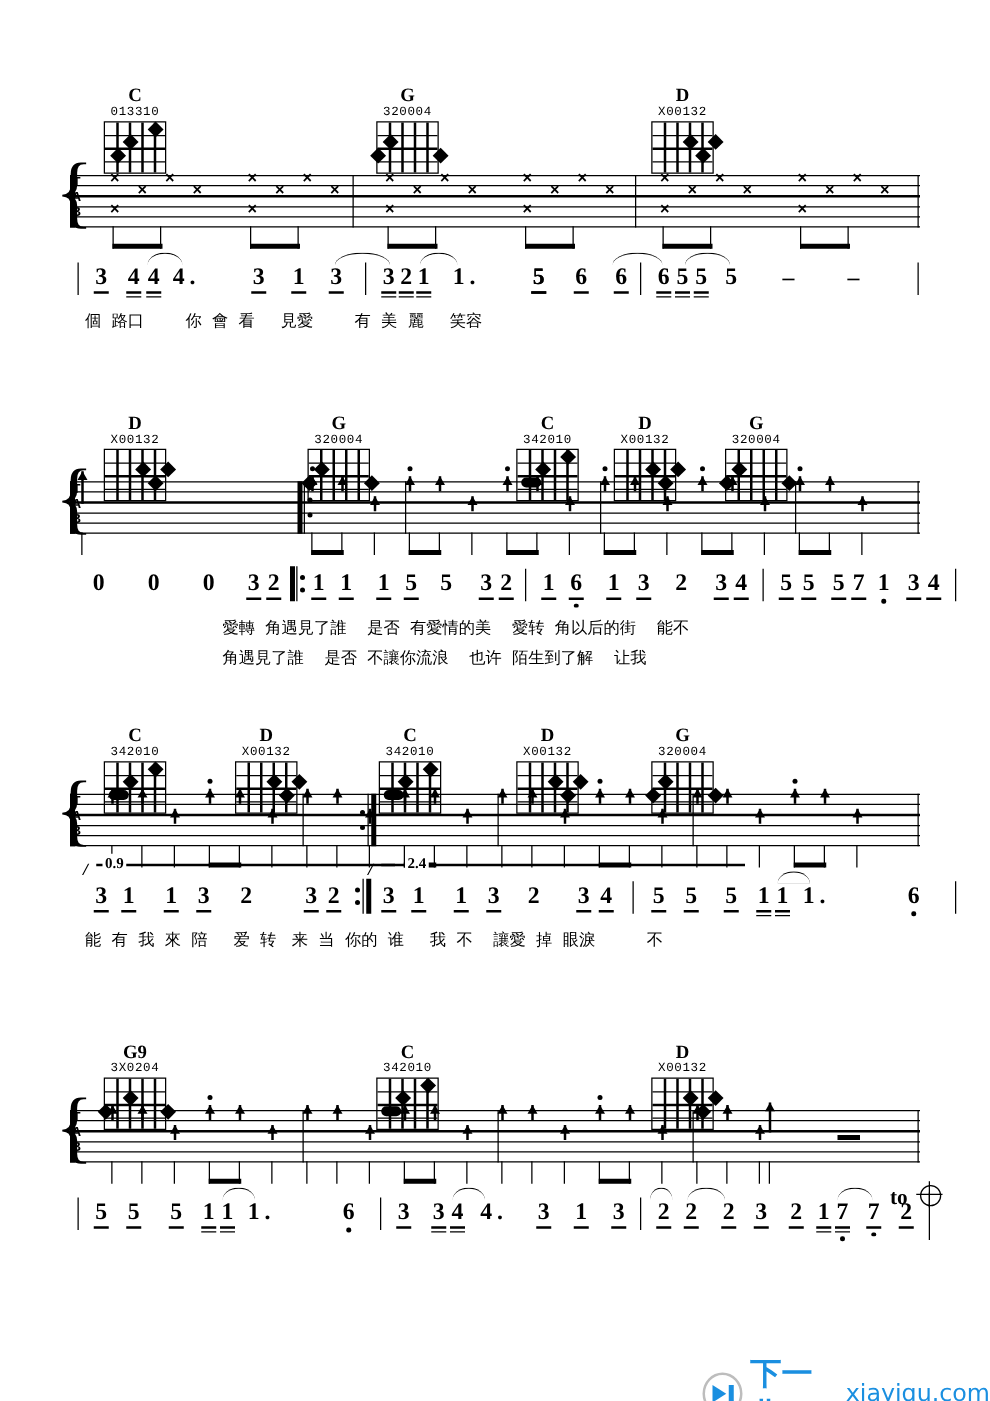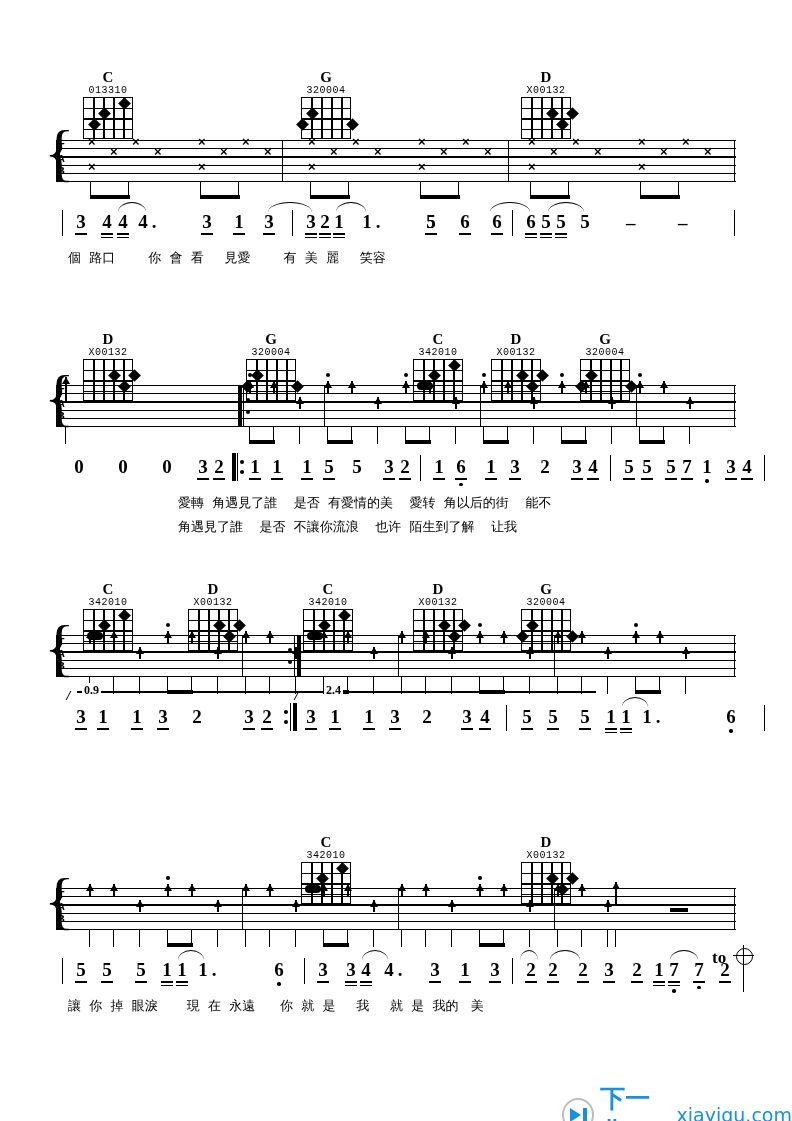--- a/index.html
+++ b/index.html
@@ -829,20 +829,37 @@
       <div class="num" style="left:619px;top:0px;width:14px;">1</div>
       <div class="und" style="left:620px;top:21px;width:12px;"></div>
       <div class="und" style="left:620px;top:24.5px;width:12px;"></div>
       <div class="num" style="left:640px;top:0px;width:14px;">1</div>
       <div class="num" style="left:654px;top:0px;width:8px;">.</div>
       <div class="tie" style="left:622px;top:-10px;width:26px;"></div>
       <div class="num" style="left:724px;top:0px;width:14px;">6</div>
       <div class="octdot" style="left:729.3px;top:22px;"></div>
       <div class="barline" style="left:764px;top:-2px;height:26px;"></div>
     </div>
+    <div class="lyric" style="left:68px;top:745px;">能  有  我  來  陪     爱  转   来  当  你的  谁     我  不    讓愛  掉  眼淚          不</div>
+    <div class="chordbox" style="left:80px;top:835px;">
+      <div class="chordname">G9</div>
+      <div class="chordfret">3X0204</div>
+      <div class="grid">
+        <div class="v" style="left:9.25px;"></div>
+        <div class="v" style="left:19.25px;"></div>
+        <div class="v" style="left:29.25px;"></div>
+        <div class="v" style="left:39.25px;"></div>
+        <div class="h" style="top:9.75px;"></div>
+        <div class="h" style="top:20.25px;"></div>
+        <div class="h" style="top:30.75px;"></div>
+        <div class="dot" style="left:15.5px;top:11.2px;"></div>
+        <div class="dot" style="left:-4.5px;top:21.7px;"></div>
+        <div class="dot" style="left:45.5px;top:21.7px;"></div>
+      </div>
+    </div>
     <div class="chordbox" style="left:298px;top:835px;">
       <div class="chordname">C</div>
       <div class="chordfret">342010</div>
       <div class="grid">
         <div class="v" style="left:9.25px;"></div>
         <div class="v" style="left:19.25px;"></div>
         <div class="v" style="left:29.25px;"></div>
         <div class="v" style="left:39.25px;"></div>
         <div class="h" style="top:9.75px;"></div>
         <div class="h" style="top:20.25px;"></div>
@@ -1064,21 +1081,20 @@
       <div class="num" style="left:692px;top:0px;width:14px;">7</div>
       <div class="und" style="left:693px;top:21px;width:12px;"></div>
       <div class="octdot" style="left:697.3px;top:25.5px;"></div>
       <div class="num" style="left:718px;top:0px;width:14px;">2</div>
       <div class="und" style="left:719px;top:21px;width:12px;"></div>
       <div class="tie" style="left:670px;top:-10px;width:28px;"></div>
     </div>
     <div class="coda" style="left:712px;top:948px;">to</div>
     <div class="codasym" style="left:736px;top:948px;"></div>
     <div class="barline" style="left:743px;top:954px;height:38px;"></div>
-    <div class="lyric" style="left:68px;top:998px;">讓  你  掉  眼淚       現  在  永遠      你  就  是     我     就  是  我的   美</div>
     <div class="logo" style="left:562px;top:1082px;">
       <div class="play">
         <div class="tri"></div>
         <div class="bar"></div>
       </div>
       <div class="cn">下一曲</div>
       <div class="url">xiayiqu.com</div>
     </div>
   </div>
 

